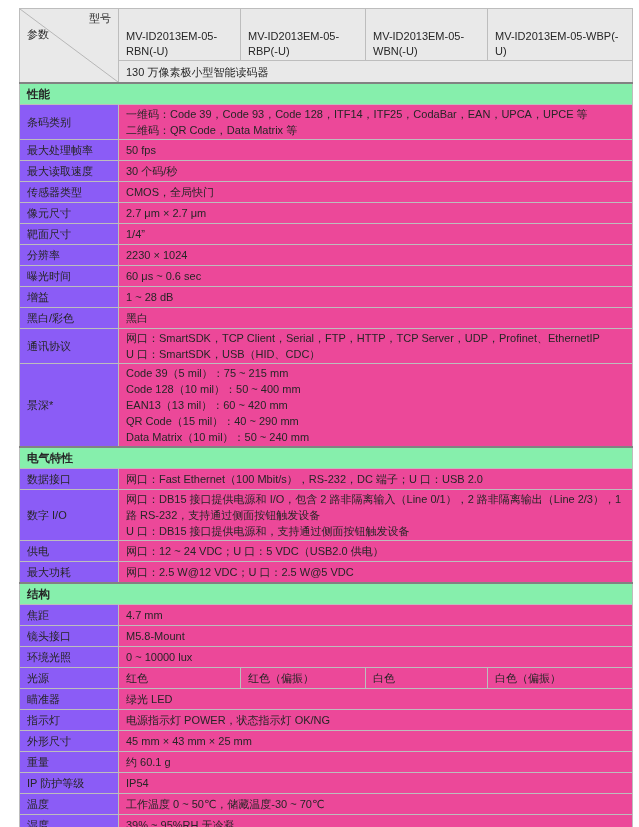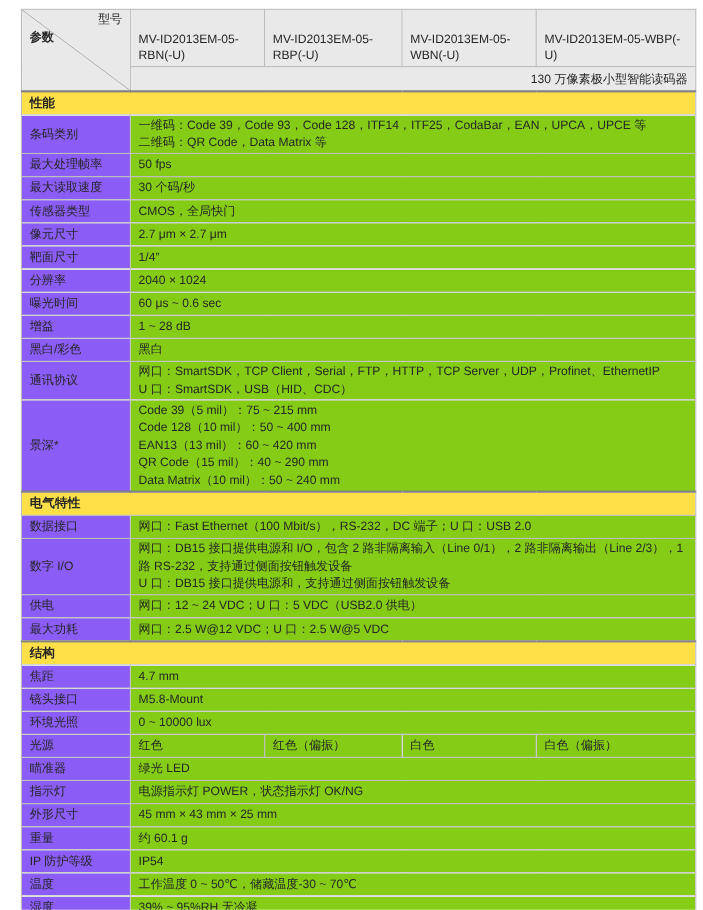--- a/index.html
+++ b/index.html
@@ -22,35 +22,35 @@
     line-height:16px;
     vertical-align:middle;
     overflow:hidden;
     word-break:break-word;
   }
   
   tr.head-row td { background:#e9e9e9; }
   td.corner-cell { position:relative; padding:4px; height:53px; }
   td.corner-cell svg { position:absolute; inset:0; width:100%; height:100%; display:block; }
   .corner-model { position:absolute; top:2px; right:7px; line-height:14px; }
-  .corner-param { position:absolute; top:18px; left:7px; line-height:14px;font-weight:bold; }
+  .corner-param { position:absolute; top:18px; left:7px; line-height:14px; }
   td.model-cell { vertical-align:top; line-height:15px; padding-top:20px; }
-  td.desc-cell { background:#e9e9e9; height:19px;text-align:right; }
+  td.desc-cell { background:#e9e9e9; height:19px; }
 
   
   tr.section-row td {
-    background:#fde047;
+    background:#86efac;
     font-weight:bold;
     font-size:11.5px;
     border-top:2px solid #828282;
     height:18px;
   }
   
   td.param-cell { background:#8b5cf6; height:18px;margin-left:24px; }
-  td.value-cell { background:#84cc16; }
+  td.value-cell { background:#ec4899; }
   .line { white-space:normal; }
 </style>
 </head>
 <body>
 
 <div class="page">
 
   <table class="spec">
     <colgroup>
       <col style="width:99px">
@@ -120,21 +120,21 @@
   <tr class="spec-row">
     <td class="param-cell">靶面尺寸</td>
   <td class="value-cell" colspan="4">
             <div class="line">1/4”</div>
           </td>
         </tr>
 
   <tr class="spec-row">
     <td class="param-cell">分辨率</td>
   <td class="value-cell" colspan="4">
-            <div class="line">2040 × 1024</div>
+            <div class="line">2230 × 1024</div>
           </td>
         </tr>
 
   <tr class="spec-row">
     <td class="param-cell">曝光时间</td>
   <td class="value-cell" colspan="4">
             <div class="line">60 μs ~ 0.6 sec</div>
           </td>
         </tr>
 

